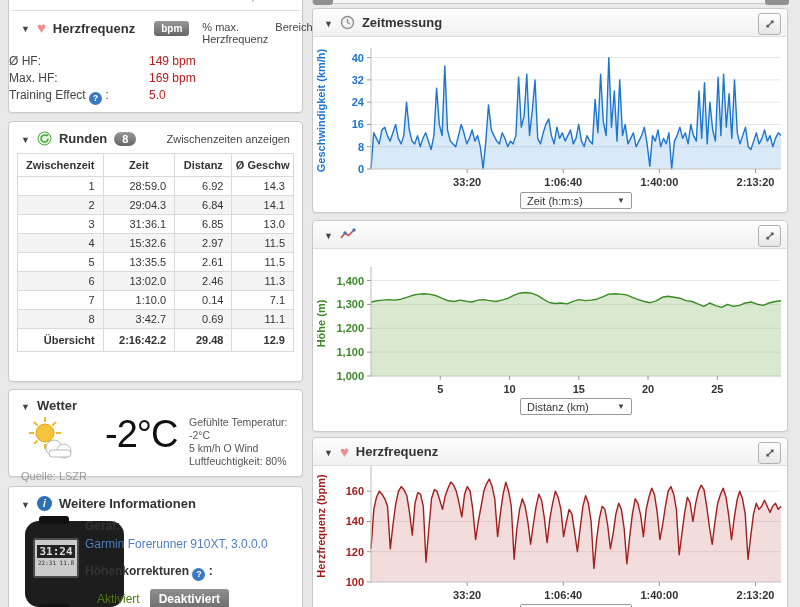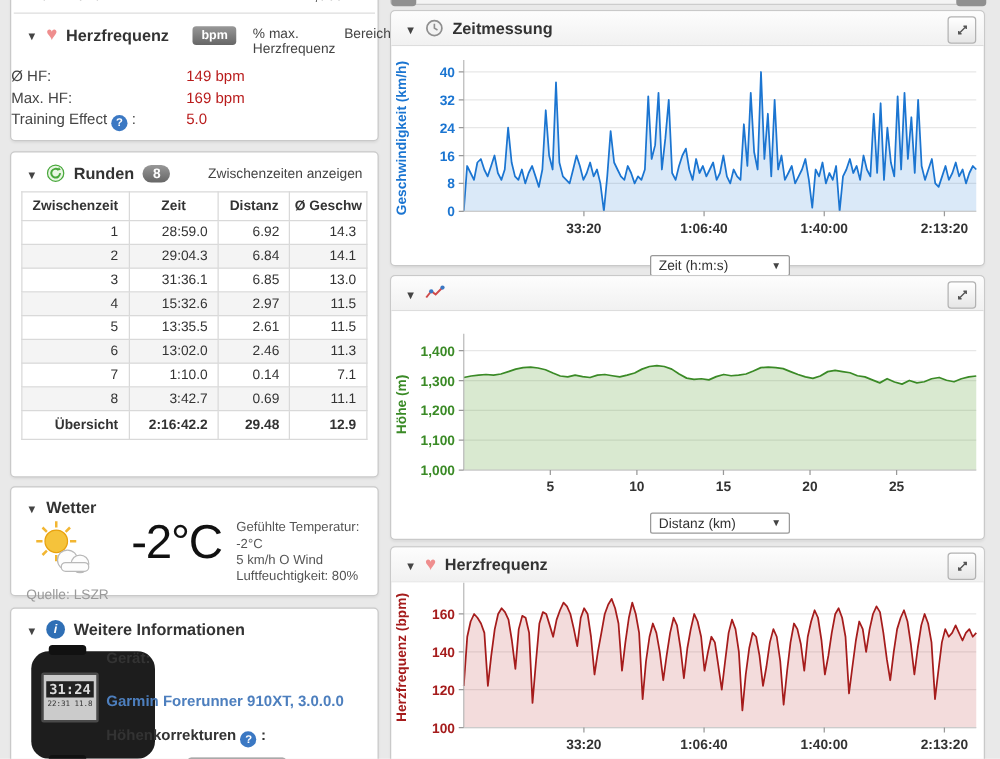--- a/index.html
+++ b/index.html
@@ -47,41 +47,41 @@
   .info-icon{display:inline-flex;align-items:center;justify-content:center;width:15px;height:15px;border-radius:50%;background:#2f6fb5;color:#fff;font-size:10px;font-weight:bold;font-style:italic;}
   .info-body{position:relative;height:110px;}
   .watch{position:absolute;left:16px;top:8px;width:58px;height:86px;background:#1d1d1d;border-radius:14px;padding-left:41px;}
   .watch:before{content:"";position:absolute;left:14px;top:-5px;width:30px;height:8px;background:#111;border-radius:3px;}
   .watch:after{content:"";position:absolute;left:14px;bottom:-5px;width:30px;height:8px;background:#111;border-radius:3px;}
   .watch-screen{position:absolute;left:8px;top:17px;width:42px;height:36px;background:#cbcbcb;border:2px solid #4a4a4a;border-radius:2px;text-align:center;}
   .watch-time{font-family:"DejaVu Sans Mono",monospace;font-size:11px;font-weight:bold;color:#222;margin-top:5px;background:#222;color:#ddd;display:inline-block;padding:0 2px;}
   .watch-sub{font-family:"DejaVu Sans Mono",monospace;font-size:6px;color:#333;}
   .info-right{position:absolute;left:76px;top:6px;font-size:12px;color:#333;}
   .dev-label{font-weight:bold;}
-  .dev-line{margin-top:21px;color:#4d7fbe;font-weight:bold;}
+  .dev-line{margin-top:4px;color:#4d7fbe;}
   .hk-line{margin-top:13px;font-weight:bold;}
   .toggle-line{margin-top:8px;display:flex;align-items:center;gap:10px;padding-left:12px;}
   .tg-on{font-size:12px;color:#4d7c0f;cursor:pointer;}
   .tg-off{background:linear-gradient(#8f8f8f,#6d6d6d);color:#fff;font-weight:bold;font-size:12px;padding:3px 9px;border-radius:3px;cursor:pointer;}
 
   
   .strip{position:absolute;left:312px;top:0;width:476px;height:4px;background:#f4f4f4;border:1px solid #ccc;border-top:none;border-radius:0 0 3px 3px;box-sizing:border-box;}
   .frag{position:absolute;top:0;height:5px;background:#909090;border-radius:0 0 3px 3px;}
   .frag-l{left:313px;width:20px;}
   .frag-r{left:765px;width:24px;}
 
   .chart-panel{left:312px;width:476px;}
   #panel-speed{top:8px;height:205px;}
   #panel-elev{top:220px;height:212px;}
   #panel-hr{top:437px;height:200px;}
   .chart-head{position:relative;height:28px;border-bottom:1px solid #ddd;background:linear-gradient(#fdfdfd,#f1f1f1);border-radius:4px 4px 0 0;display:flex;align-items:center;gap:7px;padding:0 11px;box-sizing:border-box;}
   .chart-head .ptitle{font-size:13px;}
   .expand-btn{position:absolute;right:6px;top:4px;width:21px;height:20px;border:1px solid #b2b2b2;border-radius:3px;background:linear-gradient(#fff,#e6e6e6);display:flex;align-items:center;justify-content:center;cursor:pointer;}
   .chart-body{position:absolute;left:0;top:28px;}
-  .chart-select{position:absolute;left:207px;width:112px;height:17px;border:1px solid #999;border-radius:2px;background:#fff;font-size:11px;color:#333;display:flex;align-items:center;justify-content:space-between;padding:0 6px;box-sizing:border-box;cursor:pointer;margin-top:12px;}
+  .chart-select{position:absolute;left:207px;width:112px;height:17px;border:1px solid #999;border-radius:2px;background:#fff;font-size:11px;color:#333;display:flex;align-items:center;justify-content:space-between;padding:0 6px;box-sizing:border-box;cursor:pointer;}
   .chart-select .dd{font-size:8px;color:#444;}
   #panel-speed .chart-select{top:183px;}
   #panel-elev .chart-select{top:177px;}
   #panel-hr .chart-select{top:166px;}
 </style>
 </head>
 <body>
 
 <div class="screen">
 

